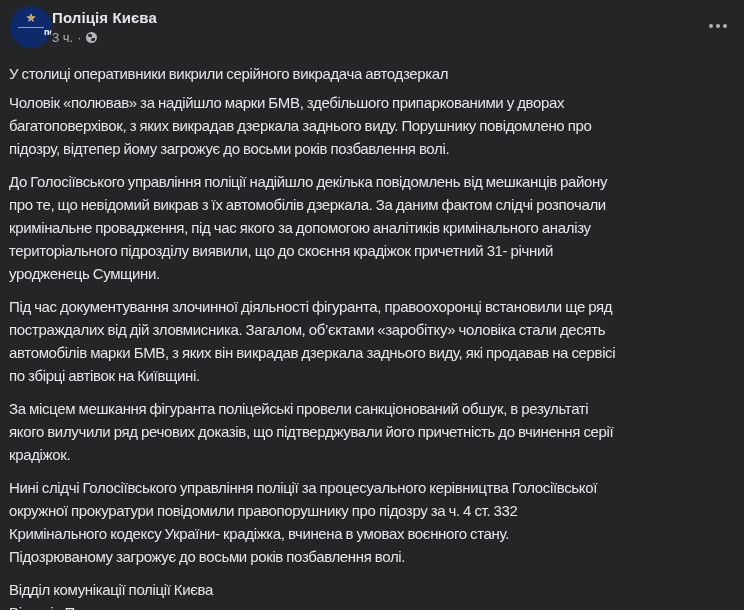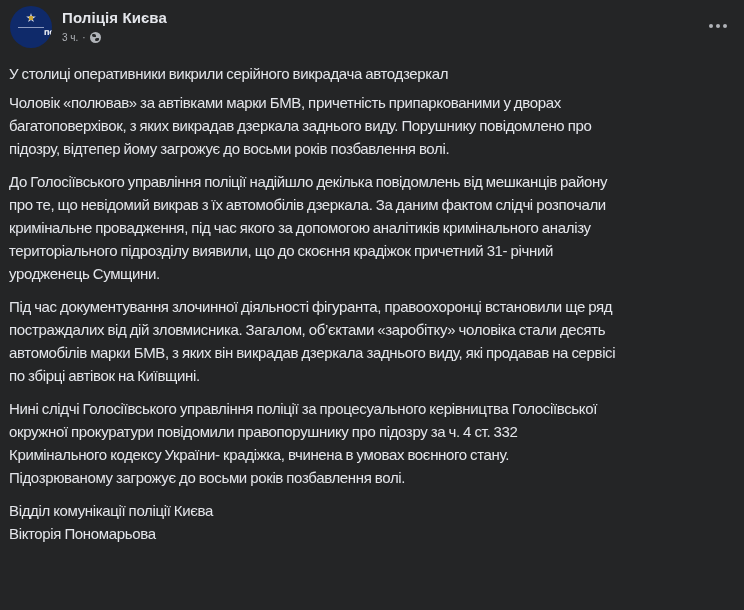--- a/index.html
+++ b/index.html
@@ -67,35 +67,34 @@
       width: 42px;
       text-align: center;
       color: #ffffff;
       font-weight: bold;
       font-family: "DejaVu Sans", sans-serif;
       margin-left: 29px;
     }
     .avatar .av-main { top: 23px; font-size: 6.5px; letter-spacing: 0; }
     .avatar .av-city { top: 32px; font-size: 5.5px; }
     .meta {
-      margin-left: 10px;
       display: flex;
       flex-direction: column;
     }
     .page-name {
       font-weight: bold;
       font-size: 15px;
       color: #e4e6eb;
       line-height: 18px;
       letter-spacing: 0.1px;
     }
     .sub {
       display: flex;
       align-items: center;
-      font-size: 10px;
+      font-size: 13px;
       color: #b0b3b8;
       line-height: 16px;
       margin-top: 3px;
     }
     .sub .dot { margin: 0 4px; }
     .globe {
       width: 11px;
       height: 11px;
       border-radius: 50%;
       background: #b0b3b8;
@@ -177,32 +176,35 @@
   </div>
 
   <div class="more-btn">
     <span></span>
     <span></span>
     <span></span>
   </div>
 
   <div class="content">
     <p class="title">У столиці оперативники викрили серійного викрадача автодзеркал</p>
-    <p>Чоловік «полював» за автівками марки БМВ, причетність припаркованими у дворах
+    <p>Чоловік «полював» за надійшло марки БМВ, здебільшого припаркованими у дворах
 багатоповерхівок, з яких викрадав дзеркала заднього виду. Порушнику повідомлено про
 підозру, відтепер йому загрожує  до восьми років позбавлення волі.</p>
     <p>До Голосіївського управління поліції надійшло декілька повідомлень від мешканців району
 про те, що невідомий  викрав з їх автомобілів дзеркала. За даним фактом слідчі розпочали
 кримінальне провадження, під час якого за допомогою аналітиків кримінального аналізу
 територіального підрозділу виявили, що до скоєння крадіжок причетний 31- річний
 уродженець Сумщини.</p>
     <p>Під час документування злочинної діяльності фігуранта, правоохоронці встановили ще ряд
 постраждалих від дій зловмисника. Загалом, об’єктами «заробітку» чоловіка стали десять
 автомобілів марки БМВ, з яких він викрадав дзеркала заднього виду, які продавав на сервісі
 по збірці автівок на Київщині.</p>
+    <p>За місцем мешкання фігуранта поліцейські провели санкціонований обшук, в результаті
+якого вилучили ряд речових доказів, що підтверджували його причетність до вчинення серії
+крадіжок.</p>
     <p>Нині слідчі Голосіївського управління поліції за процесуального керівництва Голосіївської
 окружної прокуратури повідомили правопорушнику про підозру за ч. 4 ст. 332
 Кримінального кодексу України- крадіжка, вчинена в умовах воєнного стану.
 Підозрюваному загрожує до восьми років позбавлення волі.</p>
     <p>Відділ комунікації поліції Києва
 Вікторія Пономарьова</p>
   </div>
 </div>
 
 </body></html>

